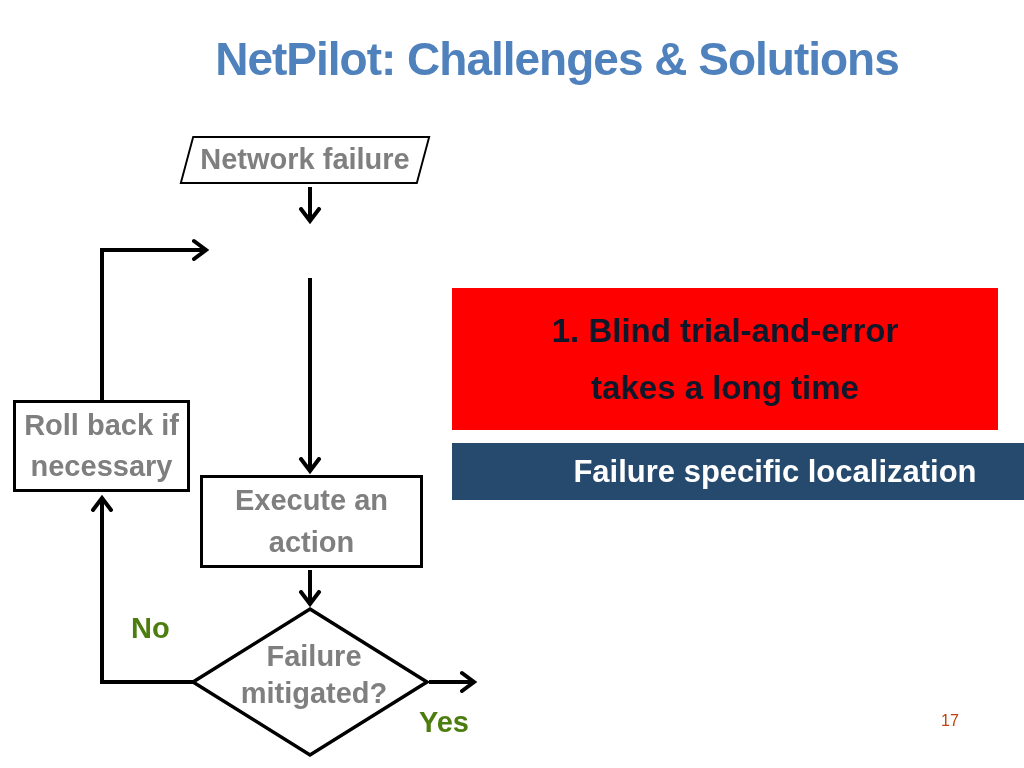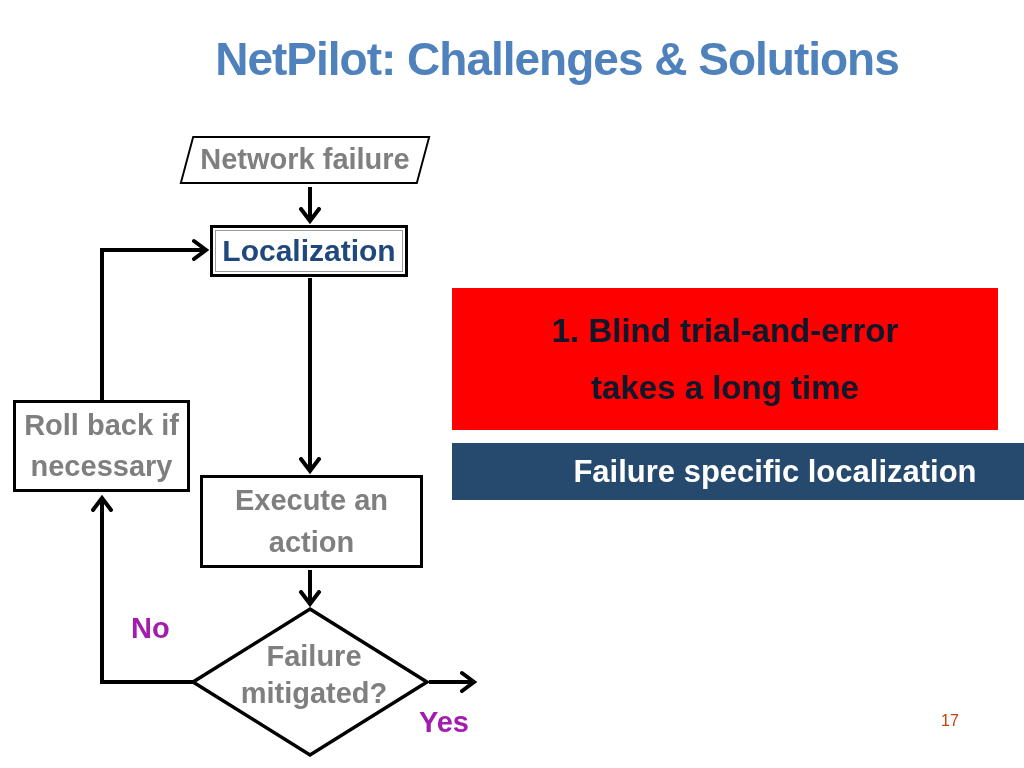--- a/index.html
+++ b/index.html
@@ -92,21 +92,21 @@
     left: 212px; top: 638px;
     width: 204px;
     text-align: center;
     color: #7f7f7f;
     font-weight: 700;
     font-size: 29px;
     line-height: 1.28;
   }
 
   .edge-label {
-    color: #a21caf;
+    color: #4d7c0f;
     font-weight: 700;
     font-size: 29px;
   }
   #edge-label-no  { left: 131px; top: 612px; }
   #edge-label-yes { left: 419px; top: 706px; }
 
   #callout-challenge {
     left: 452px; top: 288px;
     width: 546px; height: 142px;
     background: #fe0000;
@@ -169,23 +169,20 @@
 
     <path d="M102,400 L102,250 L206,250" fill="none" stroke="#000" stroke-width="4" marker-end="url(#chev)"></path>
 
     <polygon points="310,609 427,682 310,755 193,682" fill="#ffffff" stroke="#000000" stroke-width="3.5"></polygon>
   </svg>
 
   <div id="node-network-failure" class="node abs">
     <span class="unskew">Network failure</span>
   </div>
 
-  <div id="node-localization" class="node abs">
-    <span>Localization</span>
-  </div>
 
   <div id="node-execute" class="node abs">
     <span>
       <span>Execute an</span><br>
       <span>action</span>
     </span>
   </div>
 
   <div id="node-rollback" class="node abs">
     <span>

